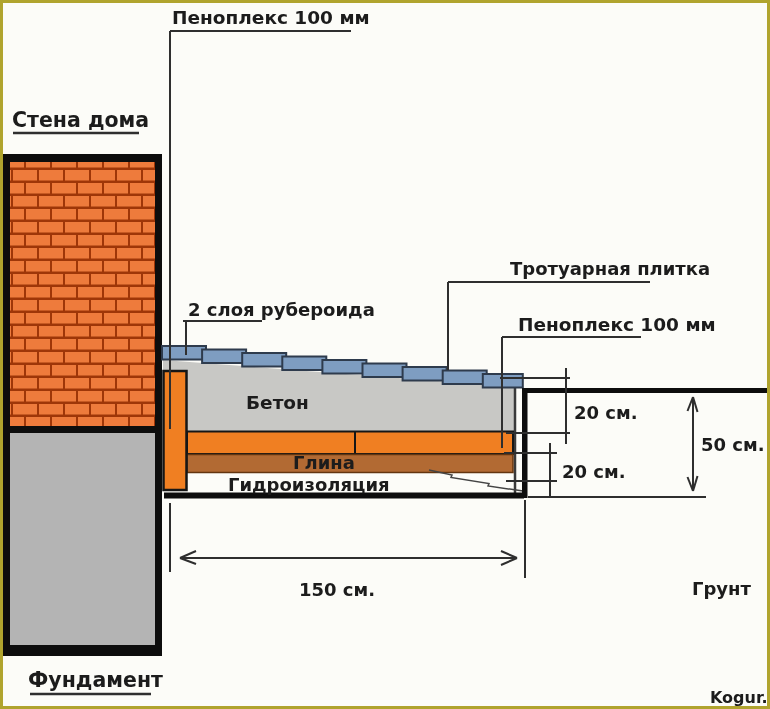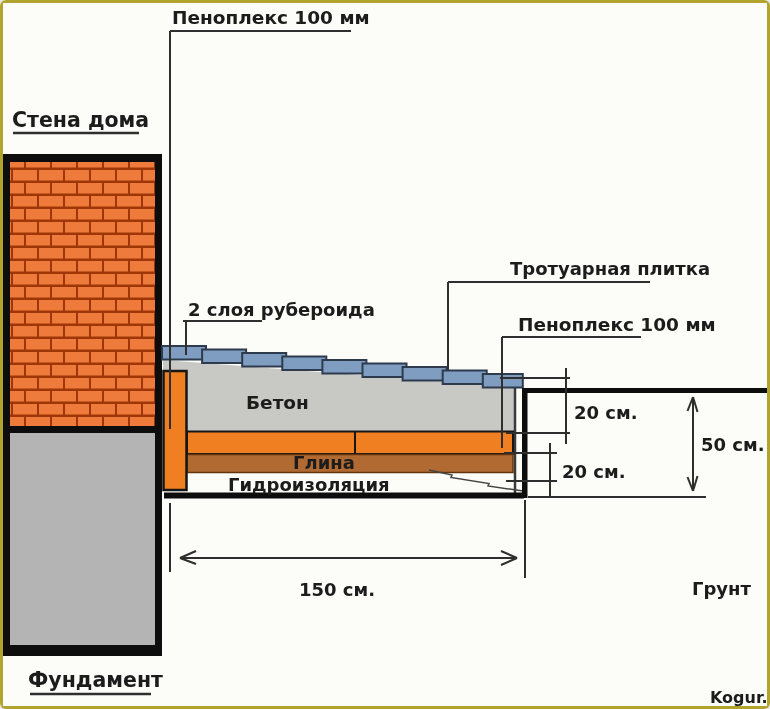--- a/index.html
+++ b/index.html
@@ -2,21 +2,20 @@
 <html><head>
 <meta charset="utf-8">
 <style>
   html,body{margin:0;padding:0;background:#e8e8e8;}
   .stage{
     position:relative;
     width:770px;height:709px;
     background:#fcfcf8;
     font-family:"DejaVu Sans","Liberation Sans",sans-serif;
     overflow:hidden;
-    border-radius:6px;
   }
   svg{display:block;width:770px;height:709px;}
   text{
     font-family:"DejaVu Sans","Liberation Sans",sans-serif;
     font-weight:bold;
     fill:#1c1c1c;
   }
 </style>
 </head>
 <body>

